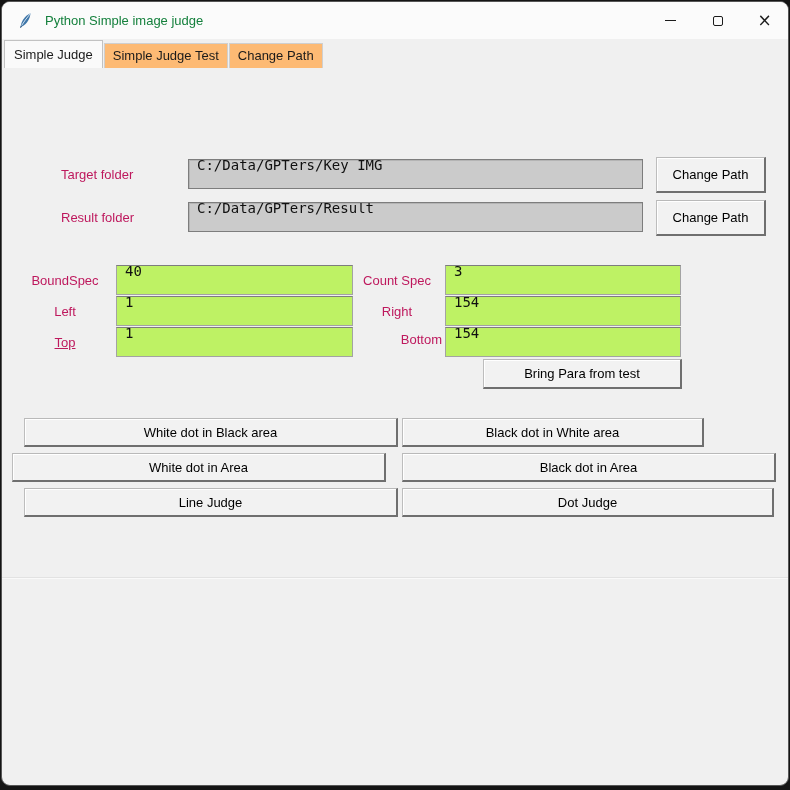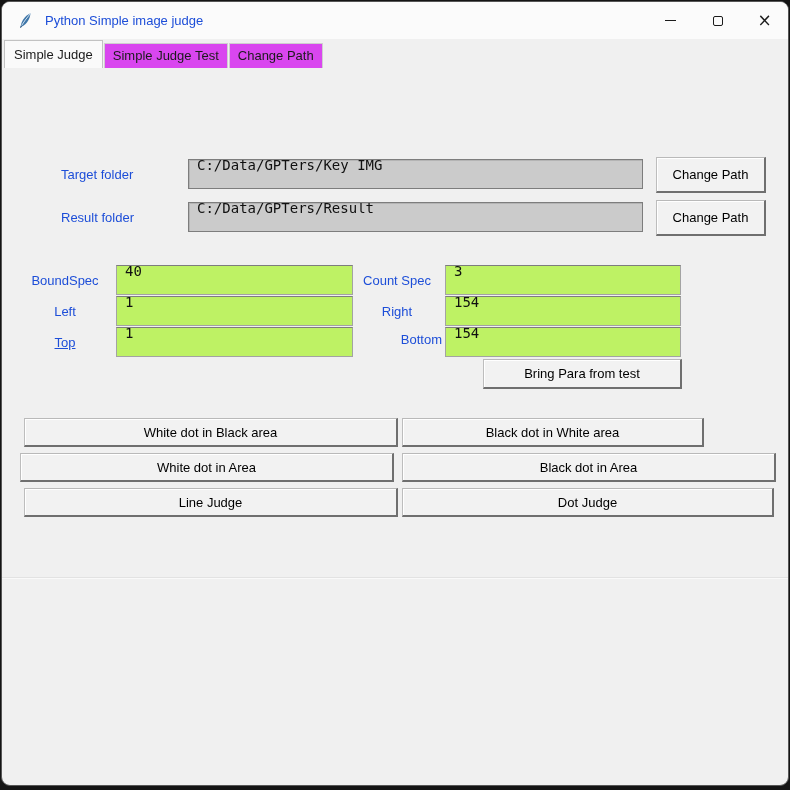--- a/index.html
+++ b/index.html
@@ -10,43 +10,43 @@
   .window{
     position:absolute;left:1px;top:1px;right:1px;bottom:4px;
     background:#f0f0f0;border:1px solid #565656;border-radius:9px;
     overflow:hidden;box-sizing:border-box;
   }
   
   .titlebar{
     height:37px;background:#fbfbfb;display:flex;align-items:center;
   }
   .app-icon{width:17px;height:17px;margin-left:15px;flex:0 0 auto;}
-  .app-title{margin-left:11px;font-size:13px;color:#1d4ed8;}
+  .app-title{margin-left:11px;font-size:13px;color:#15803d;}
   .win-controls{margin-left:auto;display:flex;height:100%;}
   .win-btn{width:47px;height:100%;display:flex;align-items:center;justify-content:center;background:transparent;border:0;padding:0;cursor:default;}
   .glyph-min{width:11px;height:1px;background:#1b1b1b;}
   .glyph-max{width:10px;height:10px;border:1.2px solid #1b1b1b;border-radius:2px;box-sizing:border-box;}
   .glyph-close{font-size:17px;color:#1b1b1b;line-height:1;font-family:"DejaVu Sans", sans-serif;}
   
   .tabstrip{
     height:29px;background:#f0f0f0;display:flex;align-items:flex-end;padding-left:2px;
     position:relative;
   }
   .tab{
-    font-size:13px;color:#1b1b1b;background:#d946ef;
+    font-size:13px;color:#1b1b1b;background:#fdba74;
     border:1px solid #cfcfcf;border-bottom:none;
     padding:4px 8px 5px 8px;margin-right:1px;white-space:nowrap;
   }
   .tab.active{
     background:#fafafa;border-color:#c2c2c2;
     padding:6px 9px 6px 9px;position:relative;z-index:2;
   }
   
   .content{position:relative;height:100%;}
-  .field-label{position:absolute;font-size:13px;color:#1d4ed8;}
+  .field-label{position:absolute;font-size:13px;color:#be185d;}
   .entry{
     position:absolute;box-sizing:border-box;height:30px;
     font-family:"DejaVu Sans Mono", monospace;font-size:14px;color:#101010;
     padding:0 0 18px 8px;outline:none;
   }
   .entry.white{
     background:#bef264;border:1px solid #a3a3a3;border-top-color:#7d7d7d;
   }
   .entry.readonly{
     background:#cbcbcb;border:1px solid #7d7d7d;
@@ -115,21 +115,21 @@
     <input class="entry white" style="left: 443px; top: 197px; width: 236px;" value="3">
     <span class="field-label" style="left:350px;top:236px;width:90px;text-align:center;">Right</span>
     <input class="entry white" style="left: 443px; top: 228px; width: 236px;" value="154">
     <span class="field-label" style="left:350px;top:264px;width:90px;text-align:right;">Bottom</span>
     <input class="entry white" style="left: 443px; top: 259px; width: 236px;" value="154">
 
     <button class="btn" style="left:481px;top:291px;width:199px;height:30px;">Bring Para from test</button>
 
     <button class="btn" style="left:22px;top:350px;width:374px;height:29px;">White dot in Black area</button>
     <button class="btn" style="left:400px;top:350px;width:302px;height:29px;">Black dot in White area</button>
-    <button class="btn" style="left:18px;top:385px;width:374px;height:29px;">White dot in Area</button>
+    <button class="btn" style="left:10px;top:385px;width:374px;height:29px;">White dot in Area</button>
     <button class="btn" style="left:400px;top:385px;width:374px;height:29px;">Black dot in Area</button>
     <button class="btn" style="left:22px;top:420px;width:374px;height:29px;">Line Judge</button>
     <button class="btn" style="left:400px;top:420px;width:372px;height:29px;">Dot Judge</button>
 
     <div class="pane-divider" style="top:509px;"></div>
     <div class="pane-divider light" style="top:510px;"></div>
   </div>
 </div>
 
 </body></html>

